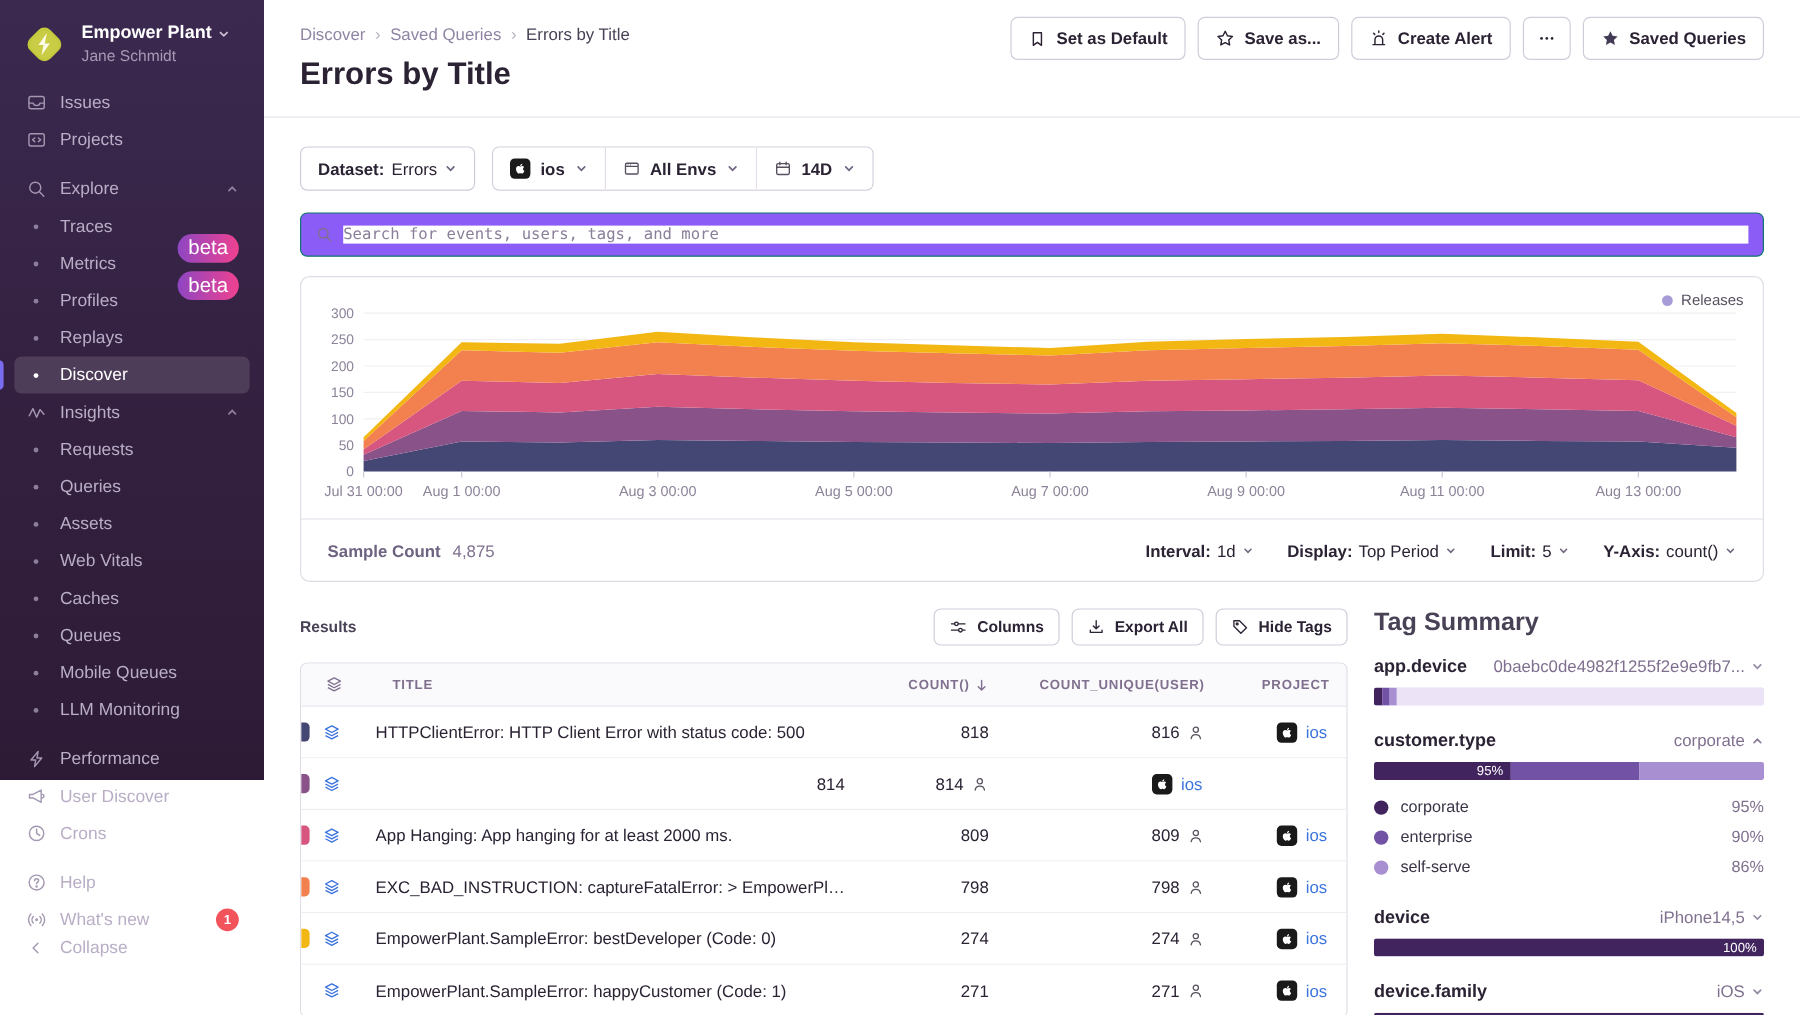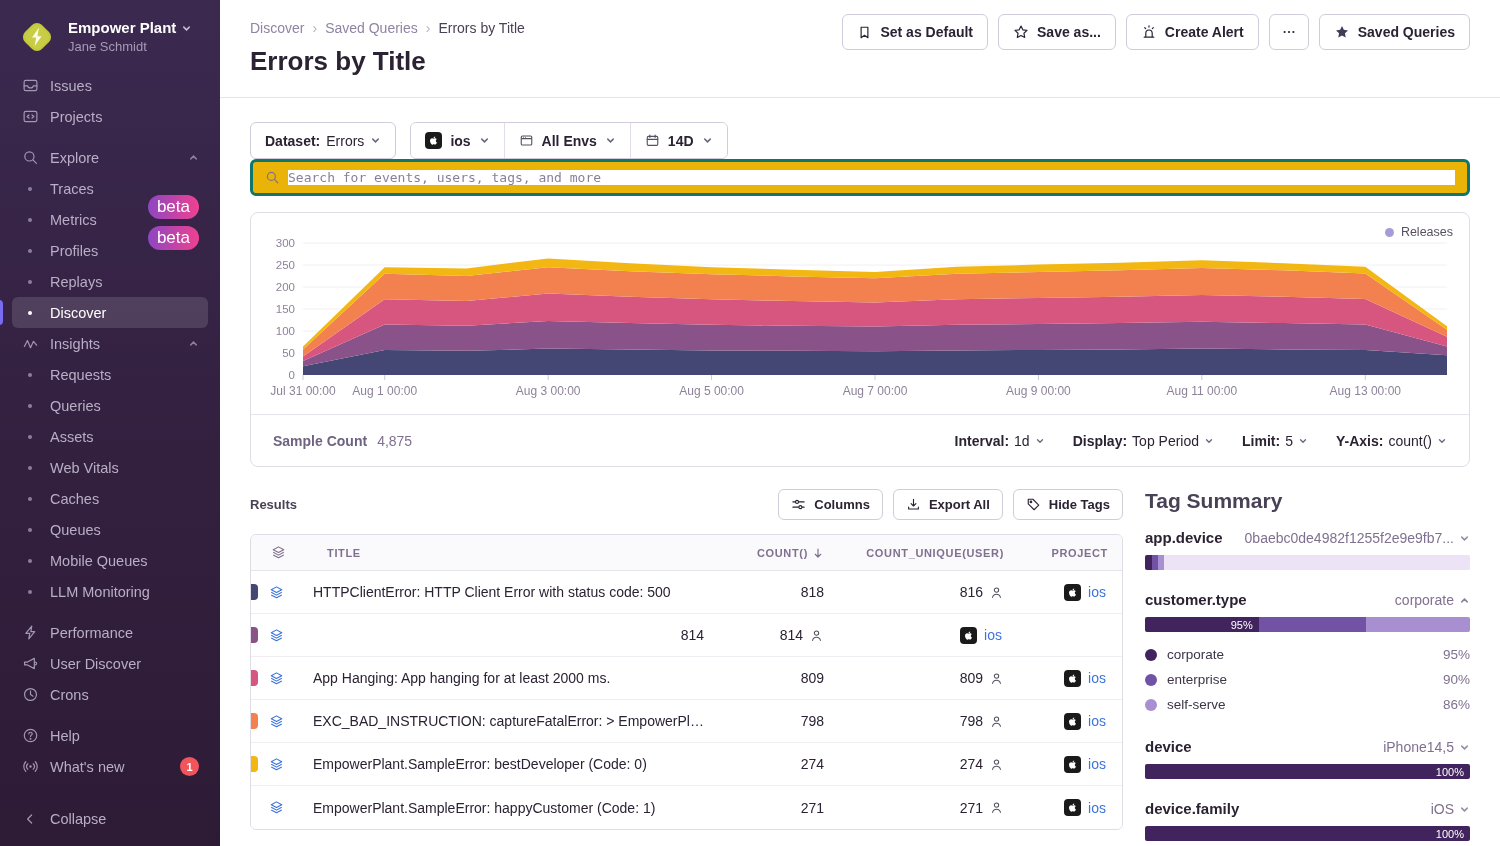--- a/index.html
+++ b/index.html
@@ -1,21 +1,21 @@
 <!DOCTYPE html>
 <html><head>
 <meta charset="utf-8">
 <style>
   * { box-sizing: border-box; margin: 0; padding: 0; }
   html,body { width:1500px; height:846px; overflow:hidden; }
   body { font-family:"Liberation Sans", sans-serif; background:#fff; color:#2b2233; }
   .app { display:flex; width:1500px; height:846px; }
 
   
-  .sidebar { width:220px; min-width:220px; height:846px; background:linear-gradient(180deg,#3b2950 0%,#33203f 55%,#2d1b36 100%); color:#b9aec6; display:flex; flex-direction:column; padding:14px 12px 12px; }
+  .sidebar { width:220px; min-width:220px; height:650px; background:linear-gradient(180deg,#3b2950 0%,#33203f 55%,#2d1b36 100%); color:#b9aec6; display:flex; flex-direction:column; padding:14px 12px 12px; }
   .org { display:flex; gap:12px; align-items:center; padding:4px 6px 14px; }
   .org-logo { width:38px; height:38px; position:relative; flex:0 0 38px; }
   .org-meta { line-height:1.2; }
   .org-name { color:#fff; font-weight:700; font-size:15px; display:flex; align-items:center; gap:5px; }
   .org-user { color:#a899b4; font-size:13px; margin-top:2px; }
   nav.side-nav { flex:1; display:flex; flex-direction:column; }
   .side-item { position:relative; height:31px; display:flex; align-items:center; gap:11px; padding:0 9px; border-radius:6px; font-size:14.5px; color:#b9aec6; cursor:pointer; }
   .side-item .ic { width:18px; display:flex; justify-content:center; color:#a397b1; }
   .side-item .dot { width:18px; display:flex; justify-content:center; }
   .side-item .dot i { width:4px; height:4px; border-radius:50%; background:#8d7f9c; }
@@ -45,21 +45,21 @@
   .content { padding:24px 30px 0; flex:1; overflow:hidden; }
 
   
   .filter-row { display:flex; gap:14px; }
   .seg-group { display:flex; border:1px solid #d2ccda; border-radius:6px; overflow:hidden; background:#fff; }
   .seg-btn { display:inline-flex; align-items:center; gap:8px; height:35px; padding:0 14px; font-weight:600; font-size:14px; background:#fff; border:none; border-right:1px solid #e2dde8; cursor:pointer; font-family:inherit; color:#2b2233; }
   .seg-btn:last-child { border-right:none; }
   .drop-btn { border:1px solid #d2ccda; border-radius:6px; height:37px; display:inline-flex; align-items:center; gap:6px; padding:0 14px; font-size:14px; background:#fff; cursor:pointer; font-family:inherit; color:#2b2233; }
   .chev { color:#6f6580; display:inline-flex; }
 
-  .search-bar { height:37px; border:3px solid #0f766e; border-radius:6px; display:flex; align-items:center; gap:8px; padding:0 12px; background:#eab308; }
+  .search-bar { margin-top:18px; height:37px; border:1px solid #0f766e; border-radius:6px; display:flex; align-items:center; gap:8px; padding:0 12px; background:#8b5cf6; }
   .search-bar input { border:none; outline:none; flex:1; font-family:"DejaVu Sans Mono", monospace; font-size:13px; color:#2b2233; }
   .search-bar input::placeholder { color:#8a7f99; }
 
   
   .chart-card { margin-top:16px; border:1px solid #e0dce5; border-radius:8px; background:#fff; }
   .chart-wrap { position:relative; height:201px; }
   .legend { position:absolute; top:12px; right:16px; display:flex; align-items:center; gap:7px; font-size:12.5px; color:#57505f; }
   .legend .dotc { width:9px; height:9px; border-radius:50%; }
   .chart-footer { border-top:1px solid #e7e3ea; height:52px; display:flex; align-items:center; padding:0 22px; font-size:14px; }
   .cf-left { display:flex; align-items:center; gap:10px; }

